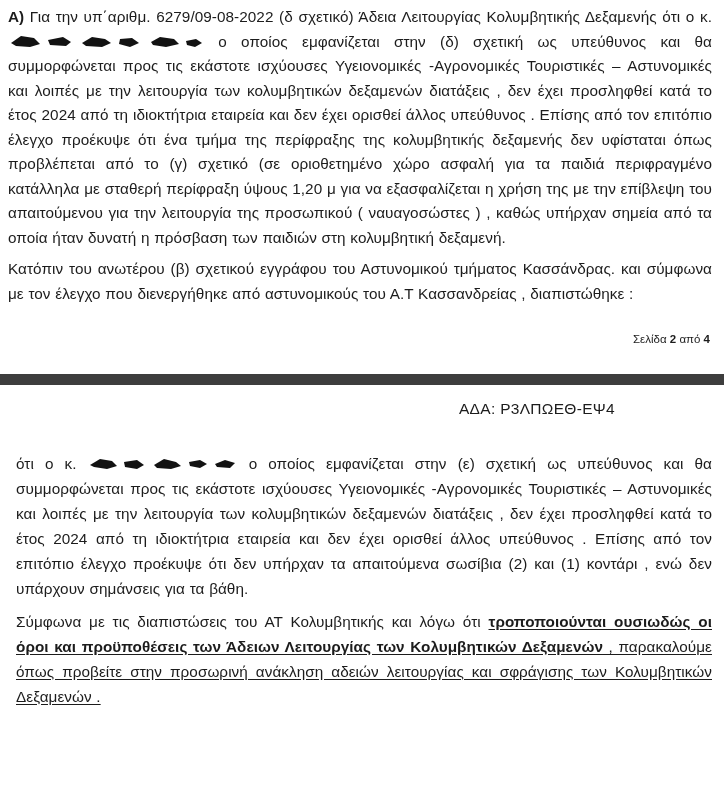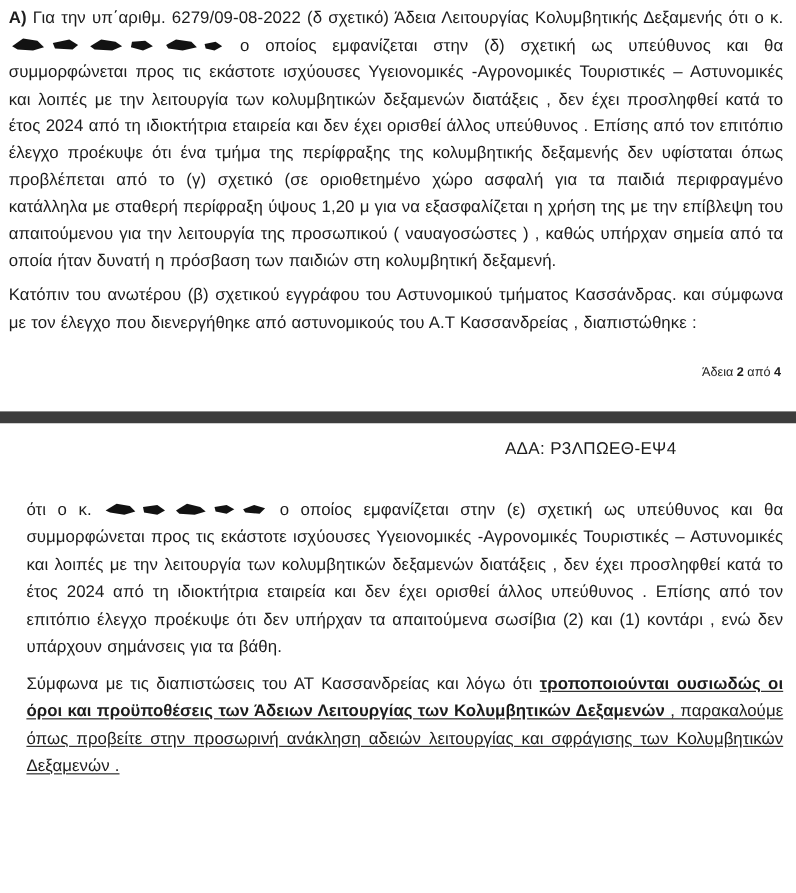--- a/index.html
+++ b/index.html
@@ -5,29 +5,29 @@
   * { margin:0; padding:0; box-sizing:border-box; }
   html, body { width:724px; height:812px; overflow:hidden; }
   body {
     background:#ffffff;
     font-family:"Liberation Sans","DejaVu Sans",sans-serif;
     color:var(--text,#1c1c1c);
   }
   .viewport { width:724px; height:764px; overflow:hidden; }
   .page { background:var(--page-background,#ffffff); }
   .page-1 { padding:5px 12px 0 8px; }
-  .page-2 { padding:15px 12px 0 24px; }
+  .page-2 { padding:15px 12px 0 0; }
   .para {
     font-size:15.3px;
     line-height:24.5px;
     text-align:justify;
     letter-spacing:0.05px;
     word-spacing:0.4px;
   }
-  .page-2 .para { line-height:25px; }
+  .page-2 .para { line-height:25px;margin-left:16px; }
   .para b { font-weight:bold; }
   .para-b { margin-top:7px; }
   .para-c { margin-top:15px; }
   .page-footer {
     margin-top:27px;
     text-align:right;
     font-size:11.5px;
     padding-right:2px;
     color:var(--text,#1c1c1c);
   }
@@ -66,35 +66,35 @@
             <path fill="var(--redaction,#121212)" d="M40 6 L55 3 L63 8 L58 12 L42 11 Z"></path>
             <path fill="var(--redaction,#121212)" d="M74 9 L84 3 L97 5 L103 9 L94 13 L78 12 Z"></path>
             <path fill="var(--redaction,#121212)" d="M112 5 L124 4 L131 9 L122 13 L111 10 Z"></path>
             <path fill="var(--redaction,#121212)" d="M143 8 L152 3 L166 5 L171 10 L158 13 L145 11 Z"></path>
             <path fill="var(--redaction,#121212)" d="M178 7 L188 5 L194 9 L187 13 L179 11 Z"></path>
           </svg></span><span> ο οποίος εμφανίζεται στην (δ) σχετική ως υπεύθυνος και θα συμμορφώνεται προς τις εκάστοτε ισχύουσες Υγειονομικές -Αγρονομικές Τουριστικές – Αστυνομικές και λοιπές με την λειτουργία των κολυμβητικών δεξαμενών διατάξεις , δεν έχει προσληφθεί κατά το έτος 2024 από τη ιδιοκτήτρια εταιρεία και δεν έχει ορισθεί άλλος υπεύθυνος . Επίσης από τον επιτόπιο έλεγχο προέκυψε ότι ένα τμήμα της περίφραξης της κολυμβητικής δεξαμενής δεν υφίσταται όπως προβλέπεται από το (γ) σχετικό (σε οριοθετημένο χώρο ασφαλή για τα παιδιά περιφραγμένο κατάλληλα με σταθερή περίφραξη ύψους 1,20 μ για να εξασφαλίζεται η χρήση της με την επίβλεψη του απαιτούμενου για την λειτουργία της προσωπικού ( ναυαγοσώστες ) , καθώς υπήρχαν σημεία από τα οποία ήταν δυνατή η πρόσβαση των παιδιών στη κολυμβητική δεξαμενή.</span></p>
 
     <p class="para para-b">Κατόπιν του ανωτέρου (β) σχετικού εγγράφου του Αστυνομικού τμήματος Κασσάνδρας. και σύμφωνα με τον έλεγχο που διενεργήθηκε από αστυνομικούς του Α.Τ Κασσανδρείας , διαπιστώθηκε :</p>
 
 
-    <div class="page-footer"><span>Άδεια </span><b>2</b><span> από </span><b>4</b></div>
+    <div class="page-footer"><span>Σελίδα </span><b>2</b><span> από </span><b>4</b></div>
 
   </section>
 
   <div class="page-separator"></div>
 
   <section class="page page-2">
 
     <div class="ada-line">ΑΔΑ: Ρ3ΛΠΩΕΘ-ΕΨ4</div>
 
     <p class="para para-cont"><span>ότι ο κ. </span><span class="redact"><svg width="150" height="15" viewBox="0 0 150 15" aria-hidden="true">
             <path fill="var(--redaction,#121212)" d="M2 9 L12 3 L24 5 L29 10 L19 13 L6 11 Z"></path>
             <path fill="var(--redaction,#121212)" d="M36 6 L49 4 L56 9 L49 13 L37 11 Z"></path>
             <path fill="var(--redaction,#121212)" d="M66 9 L76 3 L88 6 L93 10 L83 13 L69 12 Z"></path>
             <path fill="var(--redaction,#121212)" d="M101 6 L112 4 L119 8 L112 12 L102 10 Z"></path>
             <path fill="var(--redaction,#121212)" d="M127 8 L137 4 L147 7 L142 12 L129 11 Z"></path>
           </svg></span><span> ο οποίος εμφανίζεται στην (ε) σχετική ως υπεύθυνος και θα συμμορφώνεται προς τις εκάστοτε ισχύουσες Υγειονομικές -Αγρονομικές Τουριστικές – Αστυνομικές και λοιπές με την λειτουργία των κολυμβητικών δεξαμενών διατάξεις , δεν έχει προσληφθεί κατά το έτος 2024 από τη ιδιοκτήτρια εταιρεία και δεν έχει ορισθεί άλλος υπεύθυνος . Επίσης από τον επιτόπιο έλεγχο προέκυψε ότι δεν υπήρχαν τα απαιτούμενα σωσίβια (2) και (1) κοντάρι , ενώ δεν υπάρχουν σημάνσεις για τα βάθη.</span></p>
 
-    <p class="para para-conclusion"><span>Σύμφωνα με τις διαπιστώσεις του ΑΤ Κασσανδρείας και λόγω ότι </span><span class="emphasis">τροποποιούνται ουσιωδώς οι όροι και προϋποθέσεις των Άδειων Λειτουργίας των Κολυμβητικών Δεξαμενών</span><span class="underlined"> , παρακαλούμε όπως προβείτε στην προσωρινή ανάκληση αδειών λειτουργίας και σφράγισης των Κολυμβητικών Δεξαμενών .</span></p>
+    <p class="para para-conclusion"><span>Σύμφωνα με τις διαπιστώσεις του ΑΤ Κολυμβητικής και λόγω ότι </span><span class="emphasis">τροποποιούνται ουσιωδώς οι όροι και προϋποθέσεις των Άδειων Λειτουργίας των Κολυμβητικών Δεξαμενών</span><span class="underlined"> , παρακαλούμε όπως προβείτε στην προσωρινή ανάκληση αδειών λειτουργίας και σφράγισης των Κολυμβητικών Δεξαμενών .</span></p>
 
   </section>
 
 </div>
 
 </body></html>

